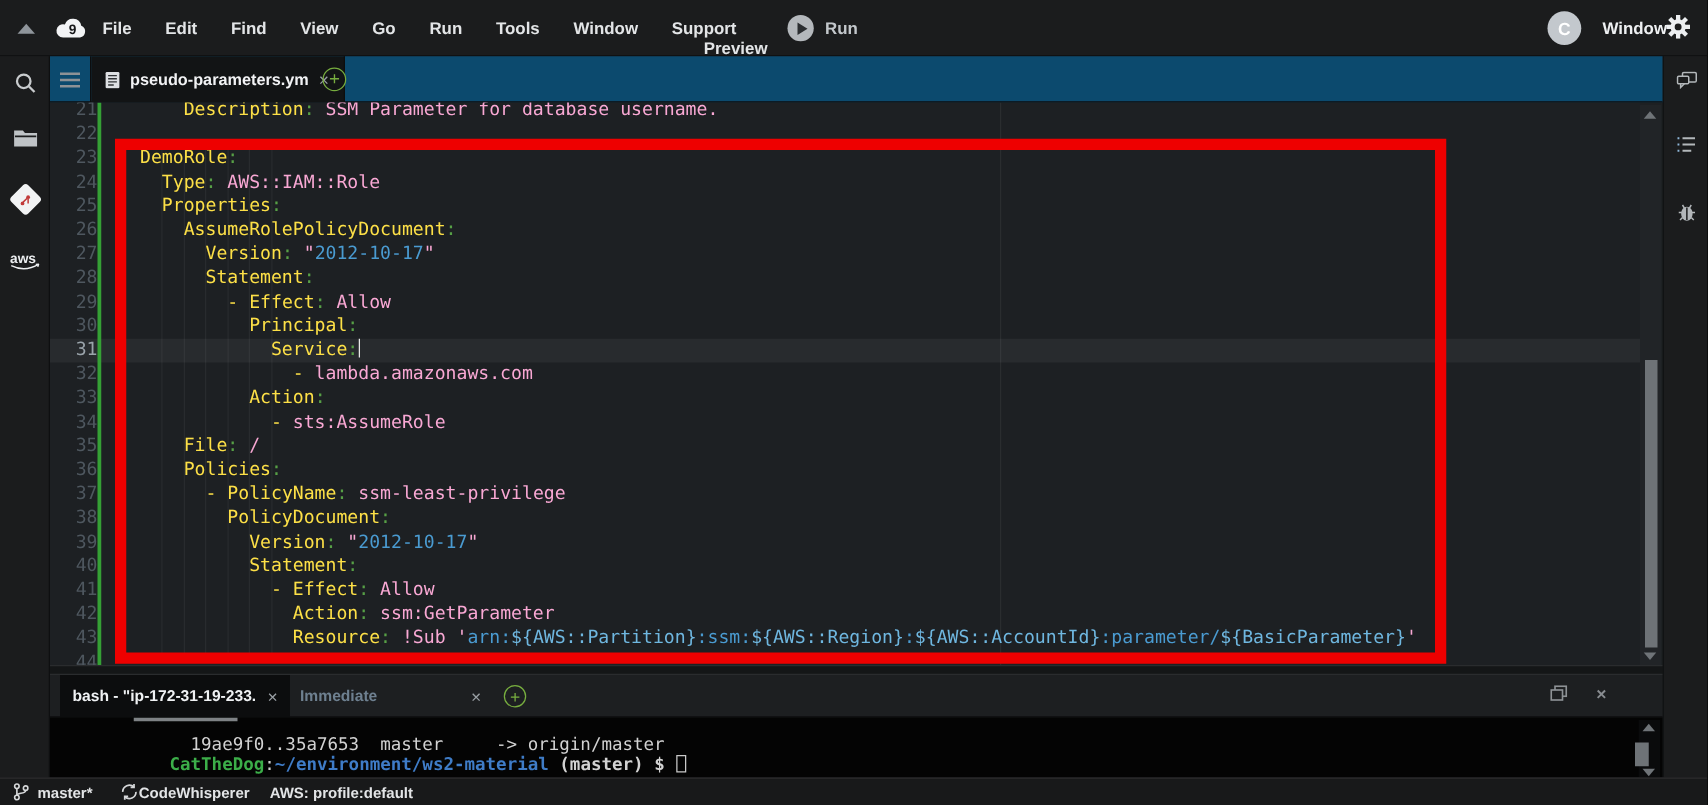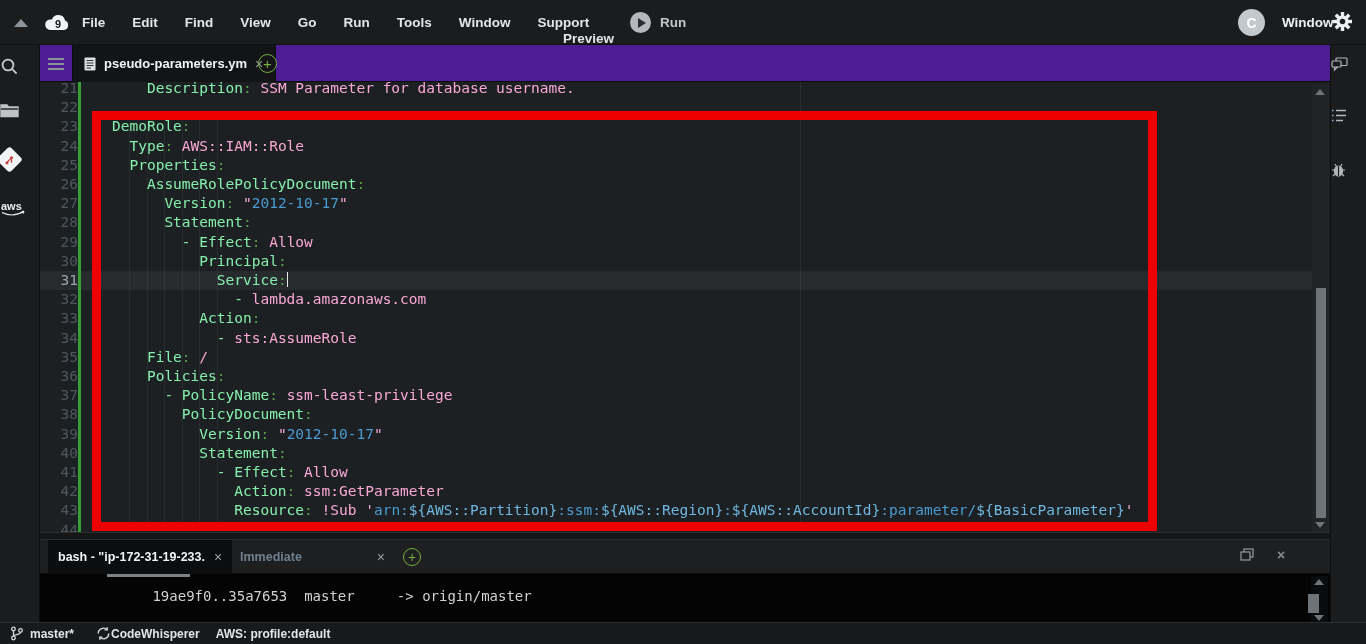--- a/index.html
+++ b/index.html
@@ -21,43 +21,43 @@
   .run-group { position:absolute; left:630px; top:0; height:45px; display:flex; align-items:center; gap:9px; }
   .run-circle { width:21px; height:21px; border-radius:50%; background:#b4b8bc; position:relative; }
   .run-circle::after { content:""; position:absolute; left:8px; top:5.5px; border-left:8px solid #2b2e31; border-top:5px solid transparent; border-bottom:5px solid transparent; }
   .run-label { color:#c3c7cb; font-size:13.5px; font-weight:600; }
   .avatar { position:absolute; left:1238px; top:9px; width:27px; height:27px; border-radius:50%; background:#c3c8cd; color:#ffffff; font-size:14px; font-weight:700; display:flex; align-items:center; justify-content:center; }
   .share-label { position:absolute; left:1282px; top:0; height:45px; display:flex; align-items:center; color:#eef0f2; font-size:13.5px; font-weight:600; }
   .gear-top { position:absolute; left:1333px; top:12px; }
 
   
   .left-rail { position:absolute; left:0; top:45px; width:40px; height:577px; background:#1b1c1d; border-right:1px solid #0e0f10; }
-  .rail-icon { position:absolute; left:0; width:40px; display:flex; justify-content:flex-start; }
+  .rail-icon { position:absolute; left:0; width:40px; display:flex; justify-content:center; }
   .right-rail { position:absolute; left:1330px; top:45px; width:36px; height:577px; background:#1b1c1d; border-left:1px solid #0e0f10; }
   .git-diamond { width:19px; height:19px; background:#f2f3f4; transform:rotate(45deg); border-radius:3px; display:flex; align-items:center; justify-content:center; }
   .git-diamond svg { transform:rotate(-45deg); }
 
   
-  .tabbar { position:absolute; left:40px; top:45px; width:1290px; height:37px; background:#4c1d95; border-bottom:1px solid #0c0d0e; }
+  .tabbar { position:absolute; left:40px; top:45px; width:1290px; height:37px; background:#0c4a6e; border-bottom:1px solid #0c0d0e; }
   .hamburger { position:absolute; left:0; top:0; width:33px; height:37px; border-right:1px solid #0c0d0e; display:flex; flex-direction:column; justify-content:center; align-items:center; gap:3px; }
   .hamburger span { width:16px; height:2px; background:#8e9296; }
   .file-tab { position:absolute; left:33px; top:0; height:37px; padding:0 12px 0 11px; background:#121415; border-right:1px solid #0c0d0e; display:flex; align-items:center; gap:8px; }
   .file-tab-label { color:#f2f3f5; font-size:13px; font-weight:700; }
   .tab-close { color:#9aa0a5; font-size:14px; font-weight:400; }
   .plus-tab { position:absolute; left:218px; top:9px; width:19px; height:19px; border:1.6px solid #77ad3f; border-radius:50%; color:#77ad3f; font-size:15px; line-height:15px; display:flex; align-items:center; justify-content:center; }
 
   
   .editor { position:absolute; left:40px; top:82px; width:1290px; height:450px; background:#1d2023; overflow:hidden;
     font-family:"DejaVu Sans Mono","Liberation Mono",monospace; font-size:14.5px; }
   .lnum { position:absolute; left:0; width:38px; height:19.2px; line-height:19.2px; text-align:right; color:#4e575f; }
   .lnum.active { color:#9aa4ab; }
   .git-stripe { position:absolute; left:38px; top:0; width:3px; height:450px; background:#35a035; }
   .active-line { position:absolute; left:0; top:189px; width:1272px; height:19.2px; background:rgba(255,255,255,0.05); }
   .crow { position:absolute; left:72px; height:19.2px; line-height:19.2px; white-space:pre; color:#d4d4d4; }
-  .tk-k { color:#86efac;text-align:right; }
+  .tk-k { color:#fde047;text-align:right; }
   .tk-p { color:#57a046; }
   .tk-t { color:#f9a8d4; }
   .tk-s { color:#4a9bd1; }
   .tk-v { color:#6fb7e0; }
   .cursor { display:inline-block; width:1.6px; height:15px; background:#e8e8e8; vertical-align:-2px; }
   .indent-guide { position:absolute; top:35px; width:1px; height:412px; background:rgba(255,255,255,0.05); }
   .print-margin { position:absolute; left:760px; top:0; width:1px; height:450px; background:rgba(255,255,255,0.06); }
 
   
   .editor-status { position:absolute; left:1125px; top:507px; height:22px; z-index:40; display:flex; align-items:center; gap:17px;
@@ -306,20 +306,23 @@
       <rect x="1" y="4" width="9" height="8" fill="#1d1f21" stroke="#8e9296" stroke-width="1.3"></rect>
     </svg>
     <span style="color:#888c90; font-size:14px; font-weight:700; line-height:14px;">×</span>
   </div>
 
   <div class="terminal">
     <div class="term-artifact"></div>
     <div class="trow" style="top:-2px;">
       <span class="t-plain">  19ae9f0..35a7653  master     -&gt; origin/master</span>
     </div>
+    <div class="trow" style="top:14px;">
+      <span class="t-user">CatTheDog</span><span class="t-plain">:</span><span class="t-path">~/environment/ws2-material</span><span class="t-plain" style="font-weight:700;"> (master) $ </span><span class="t-cursor"></span>
+    </div>
   </div>
 
   <div class="vscroll" style="left:1311px; top:576px; width:17px; height:46px; background:#0a0b0c;">
     <div class="scroll-up" style="left:3px; top:3px;"></div>
     <div class="scroll-thumb" style="left:-3px; top:18px; width:11px; height:19px;"></div>
     <div class="scroll-down" style="left:3px; top:39px;"></div>
   </div>
 
   <div class="statusbar">
     <div class="seg" style="margin-left:10px;">

